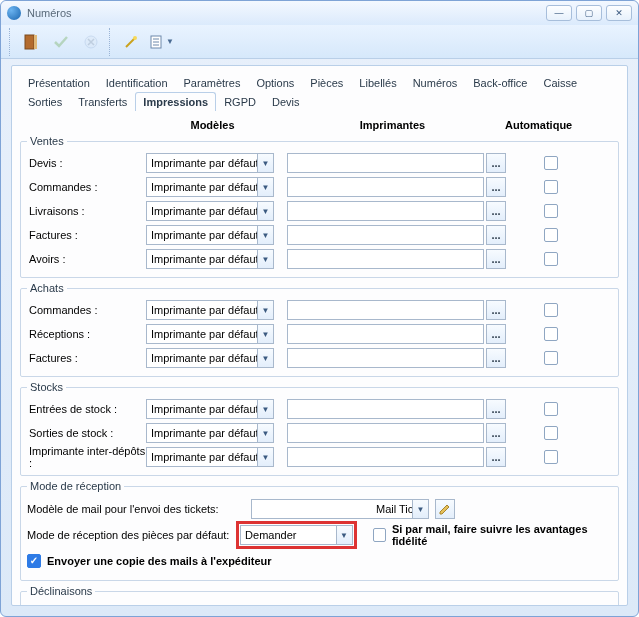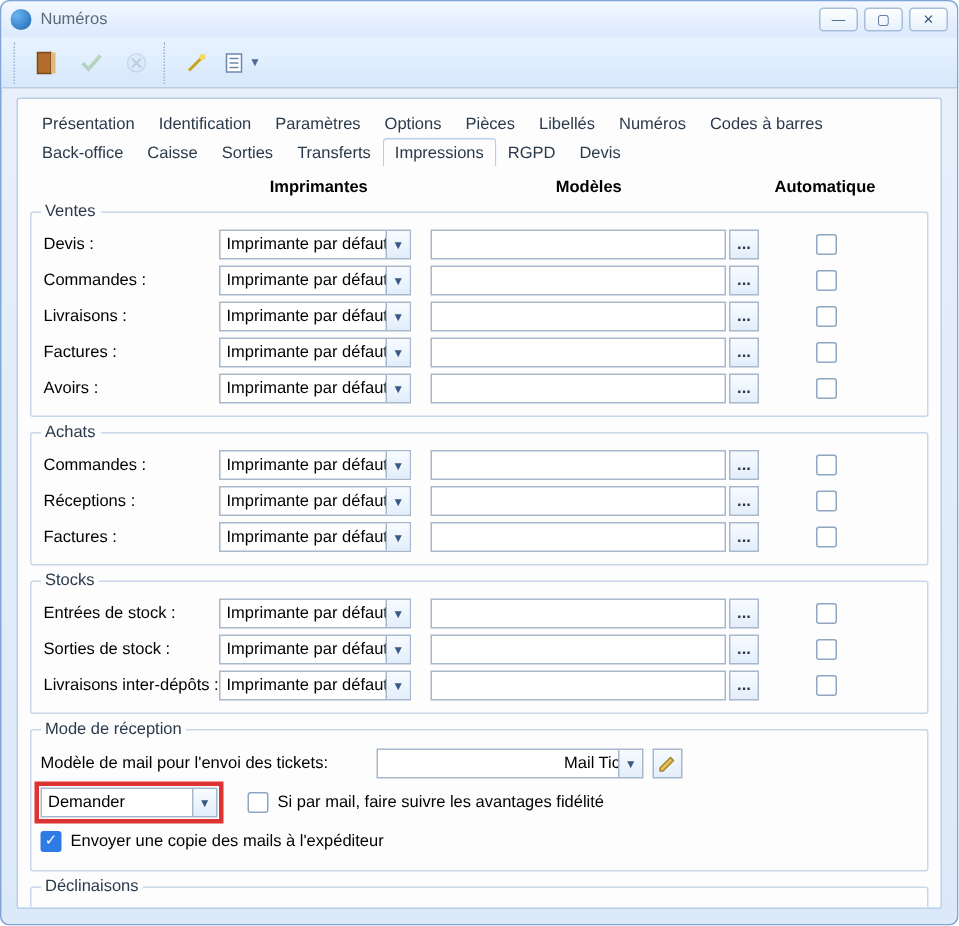--- a/index.html
+++ b/index.html
@@ -87,31 +87,32 @@
     border: 1px solid transparent;
     border-bottom: none;
     position: relative;
     top: 1px;
     white-space: nowrap;
   }
   .tab.active {
     background: #fdfdfe;
     border-color: #b9cfe8;
     border-radius: 3px 3px 0 0;
+    font-weight: bold;
   }
   .headers {
     display: grid;
     grid-template-columns: 125px 135px 225px 90px;
     font-weight: bold;
     padding: 3px 0 2px 0;
   }
   .headers div:nth-child(1){}
   .headers div:nth-child(2){text-align:center;}
   .headers div:nth-child(3){text-align:center;}
-  .headers div:nth-child(4){text-align:center;}
+  .headers div:nth-child(4){text-align:left;}
   fieldset {
     border: 1px solid #c9d7e8;
     border-radius: 2px;
     margin: 2px 0 4px 0;
     padding: 4px 4px 6px 6px;
   }
   fieldset legend {
     padding: 0 3px;
     color: #2a3a4a;
   }
@@ -170,21 +171,21 @@
   .chk.checked { background:#2e7be6; border-color:#2e7be6; }
   .chk.checked::after { content:"✓"; color:#fff; font-size:10px; line-height:10px;}
   .mode-row { display:flex; align-items:center; height:26px; gap:6px;}
   .dropdown { padding-left:4px; }
   .pencil-btn {
     width:20px;height:20px;border:1px solid #a8b8cc;
     background:linear-gradient(#f7fbff,#e3eefb);
     display:flex;align-items:center;justify-content:center;cursor:pointer;
   }
   .highlight-red { outline: 3px solid #d33; outline-offset: 1px; align-items: center; }
-  .inline-chk { display:flex; align-items:center; gap:6px; }
+  .inline-chk { display:flex; align-items:center; gap:6px;font-weight:bold; }
 </style>
 </head>
 <body>
 
 <div class="window">
   <div class="titlebar">
     <div class="app-icon"></div>
     <div class="title">Numéros</div>
     <div class="winbtn">—</div>
     <div class="winbtn">▢</div>
@@ -230,34 +231,33 @@
 
   <div class="content">
     <div class="tabs" id="tab-bar">
         <div class="tab">Présentation</div>
         <div class="tab">Identification</div>
         <div class="tab">Paramètres</div>
         <div class="tab">Options</div>
         <div class="tab">Pièces</div>
         <div class="tab">Libellés</div>
         <div class="tab">Numéros</div>
-        <div class="tab">Codes à barres</div>
         <div class="tab">Back-office</div>
         <div class="tab">Caisse</div>
         <div class="tab">Sorties</div>
         <div class="tab">Transferts</div>
         <div class="tab active">Impressions</div>
         <div class="tab">RGPD</div>
         <div class="tab">Devis</div>
       </div>
 
     <div class="headers">
       <div></div>
+      <div>Modèles</div>
       <div>Imprimantes</div>
-      <div>Modèles</div>
       <div>Automatique</div>
     </div>
 
     <fieldset>
       <legend>Ventes</legend>
       <div id="rows-ventes">
           <div class="row">
             <div class="lbl">Devis :</div>
             <div class="combo">
               <span>Imprimante par défaut</span>
@@ -403,21 +403,21 @@
             </div>
             <div class="model-cell">
               <div class="textfield"></div>
               <div class="dots-btn">...</div>
             </div>
             <div class="auto-cell">
               <span class="chk"></span>
             </div>
           </div>
           <div class="row">
-            <div class="lbl">Livraisons inter-dépôts :</div>
+            <div class="lbl">Imprimante inter-dépôts :</div>
             <div class="combo">
               <span>Imprimante par défaut</span>
               <div class="arrow">▼</div>
             </div>
             <div class="model-cell">
               <div class="textfield"></div>
               <div class="dots-btn">...</div>
             </div>
             <div class="auto-cell">
               <span class="chk"></span>
@@ -436,20 +436,21 @@
           <div class="arrow">▼</div>
         </div>
         <div class="pencil-btn">
           <svg width="12" height="12">
               <path d="M1 11 L3 11 L10 4 L8 2 L1 9 Z" fill="#e6c05a" stroke="#a8862c"></path>
             </svg>
         </div>
       </div>
 
       <div class="mode-row">
+        <span style="width:218px;">Mode de réception des pièces par défaut:</span>
         <div class="dropdown highlight-red" style="width:118px;">
           <span>Demander</span>
           <div class="arrow">▼</div>
         </div>
         <div class="inline-chk" style="margin-left:14px;">
           <span class="chk"></span>
           <span>Si par mail, faire suivre les avantages fidélité</span>
         </div>
       </div>
 

